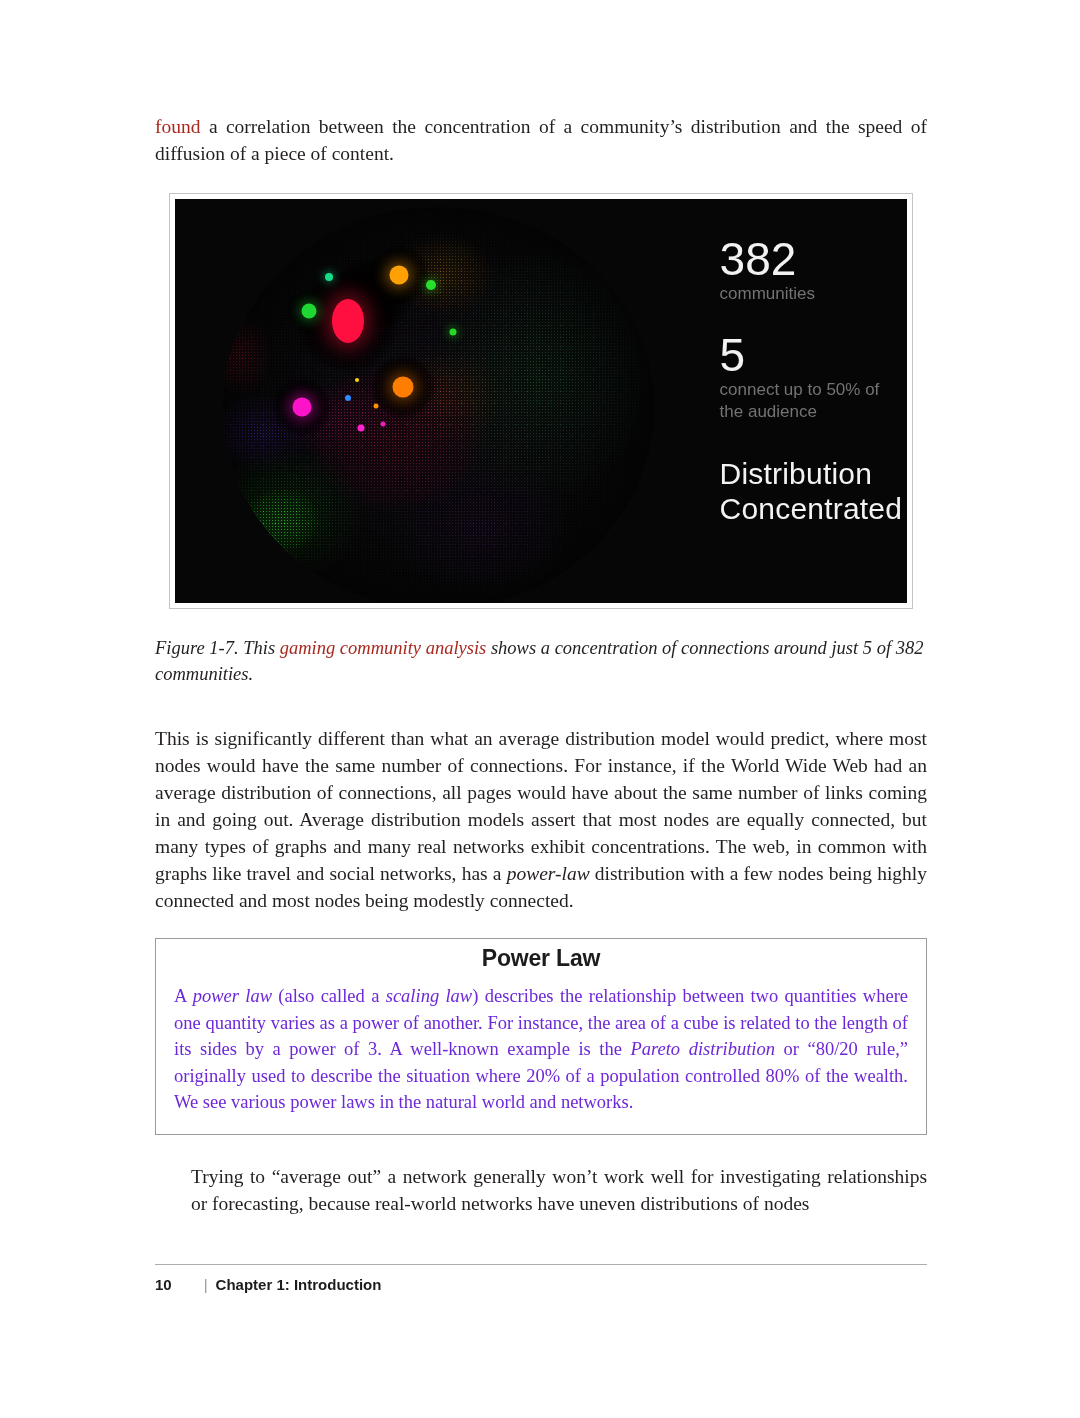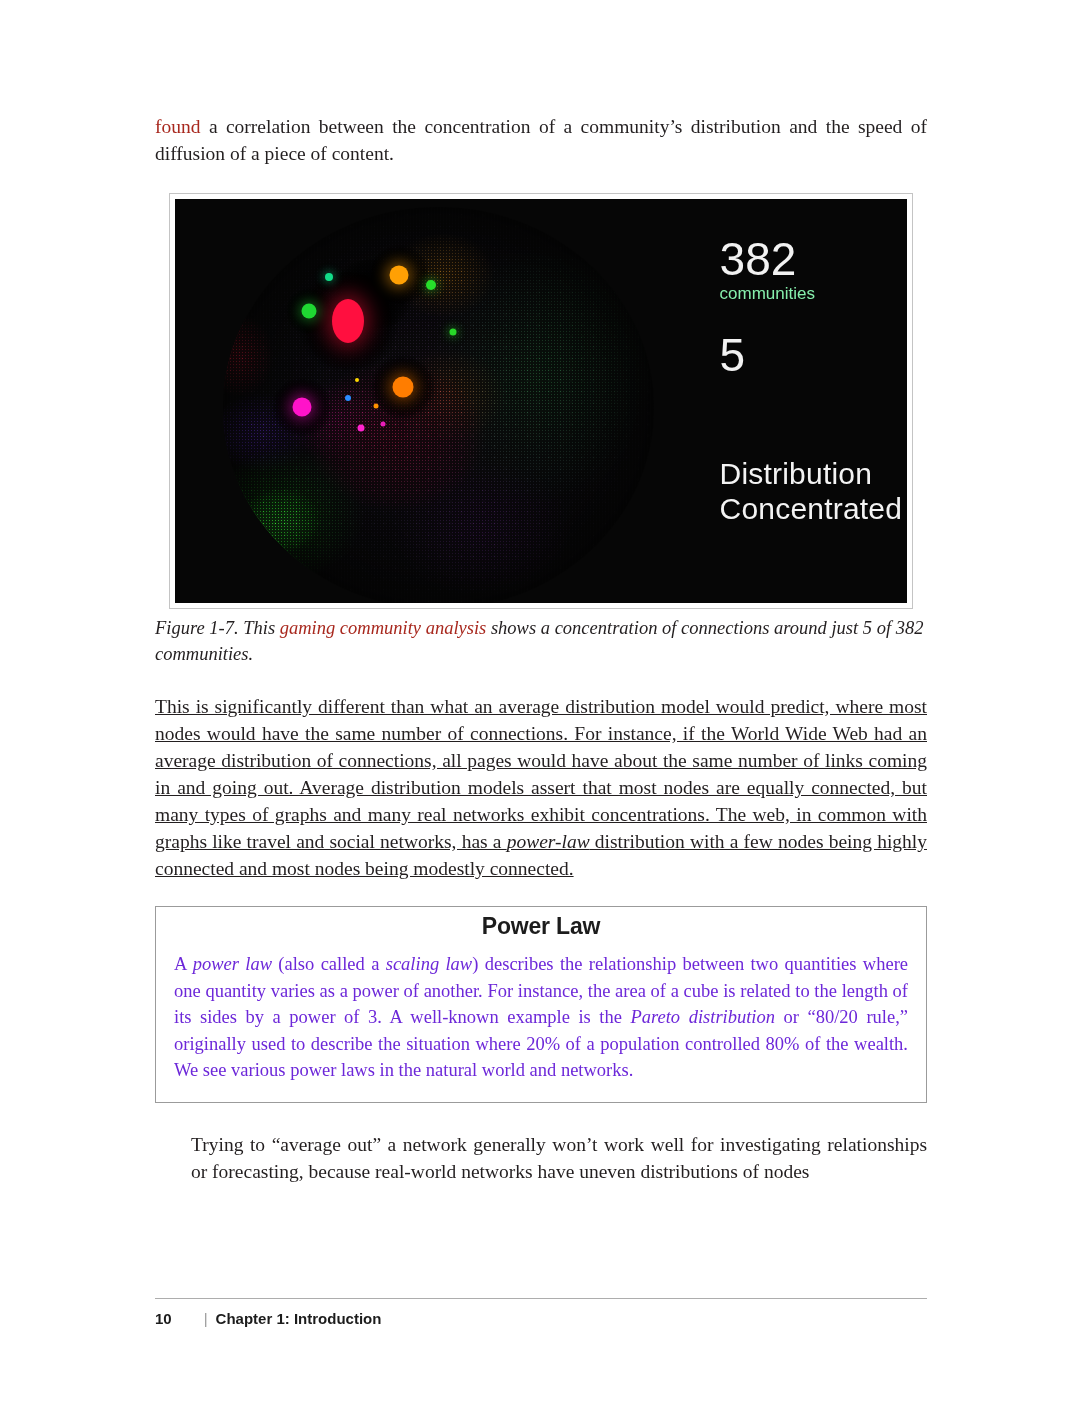--- a/index.html
+++ b/index.html
@@ -49,49 +49,49 @@
   }
   .halo { position:absolute; z-index:2; border-radius:50%; transform:translate(-50%,-50%);
     background:radial-gradient(circle, rgba(0,0,0,.92) 25%, rgba(0,0,0,.55) 55%, rgba(0,0,0,0) 72%); }
   .node { position:absolute; z-index:3; border-radius:50%; transform:translate(-50%,-50%); }
 
   .fig-stats {
     position:absolute; z-index:4; left:74.4%; top:9%;
     font-family:"Liberation Sans", sans-serif; color:#ededed;
   }
   .stat-value { font-size:46px; line-height:48px; font-weight:400; color:#f2f2f2; }
-  .stat-label { font-size:17px; line-height:22px; color:#86efac; width:172px; }
+  .stat-label { font-size:17px; line-height:22px; color:#737373; width:172px; }
   .stat-gap { height:26px; }
   .fig-title {
     position:absolute; z-index:4; left:74.4%; top:63.5%; width:25%;
     font-family:"Liberation Sans", sans-serif; font-weight:300;
     font-size:30px; line-height:35px; color:#f3f3f3; letter-spacing:0.2px;
   }
   figcaption {
-    margin-top:6px; font-style:italic; font-size:18.5px; line-height:26px; color:#231f20;
+    margin-top:26px; font-style:italic; font-size:18.5px; line-height:26px; color:#231f20;
   }
 
-  .para-2 { margin-top:26px;text-decoration:underline; }
+  .para-2 { margin-top:38px; }
 
   
   .sidebar-box {
     margin-top:24px; border:1px solid #9b9b9b; padding:4px 18px 18px;
   }
   .sidebar-box h2 {
     font-family:"Liberation Sans", sans-serif; font-weight:700;
     font-size:23px; line-height:30px; text-align:center; color:#1c1c1c;
     letter-spacing:-0.2px; margin-bottom:10px;
   }
   .sidebar-box p { font-size:18.5px; line-height:26.5px; text-align:justify; color:#6d28d9; }
 
   .closing { margin-top:28px;margin-left:36px; }
 
   
   .footer {
-    position:absolute; left:155px; right:153px; top:1298px;
+    position:absolute; left:155px; right:153px; top:1264px;
     border-top:1px solid #adadad; padding-top:11px;
     font-family:"Liberation Sans", sans-serif; font-weight:700; font-size:15px; color:#1c1c1c;
   }
   .footer .sep { color:#9a9a9a; font-weight:400; margin:0 8px 0 32px; }
 </style>
 </head>
 <body>
 
 <div class="page">
   <div class="content">
@@ -122,20 +122,21 @@
           <div class="node" style="left:27.4%; top:51.3%; width:5px; height:5px; background:#ff9100;"></div>
           <div class="node" style="left:25.4%; top:56.7%; width:7px; height:7px; background:#ff24cf;"></div>
           <div class="node" style="left:28.4%; top:55.8%; width:5px; height:5px; background:#e91eb8;"></div>
           <div class="node" style="left:24.8%; top:44.8%; width:4px; height:4px; background:#ffd900;"></div>
 
           <div class="fig-stats">
             <div class="stat-value">382</div>
             <div class="stat-label">communities</div>
             <div class="stat-gap"></div>
             <div class="stat-value">5</div>
+            <div class="stat-label">connect up to 50% of the audience</div>
           </div>
 
           <div class="fig-title">
             <div>Distribution</div>
             <div>Concentrated</div>
           </div>
         </div>
       </div>
       <figcaption><span>Figure 1-7. This </span><a class="red-link">gaming community analysis</a><span> shows a concentration of connections around just 5 of 382 communities.</span></figcaption>
     </figure>

